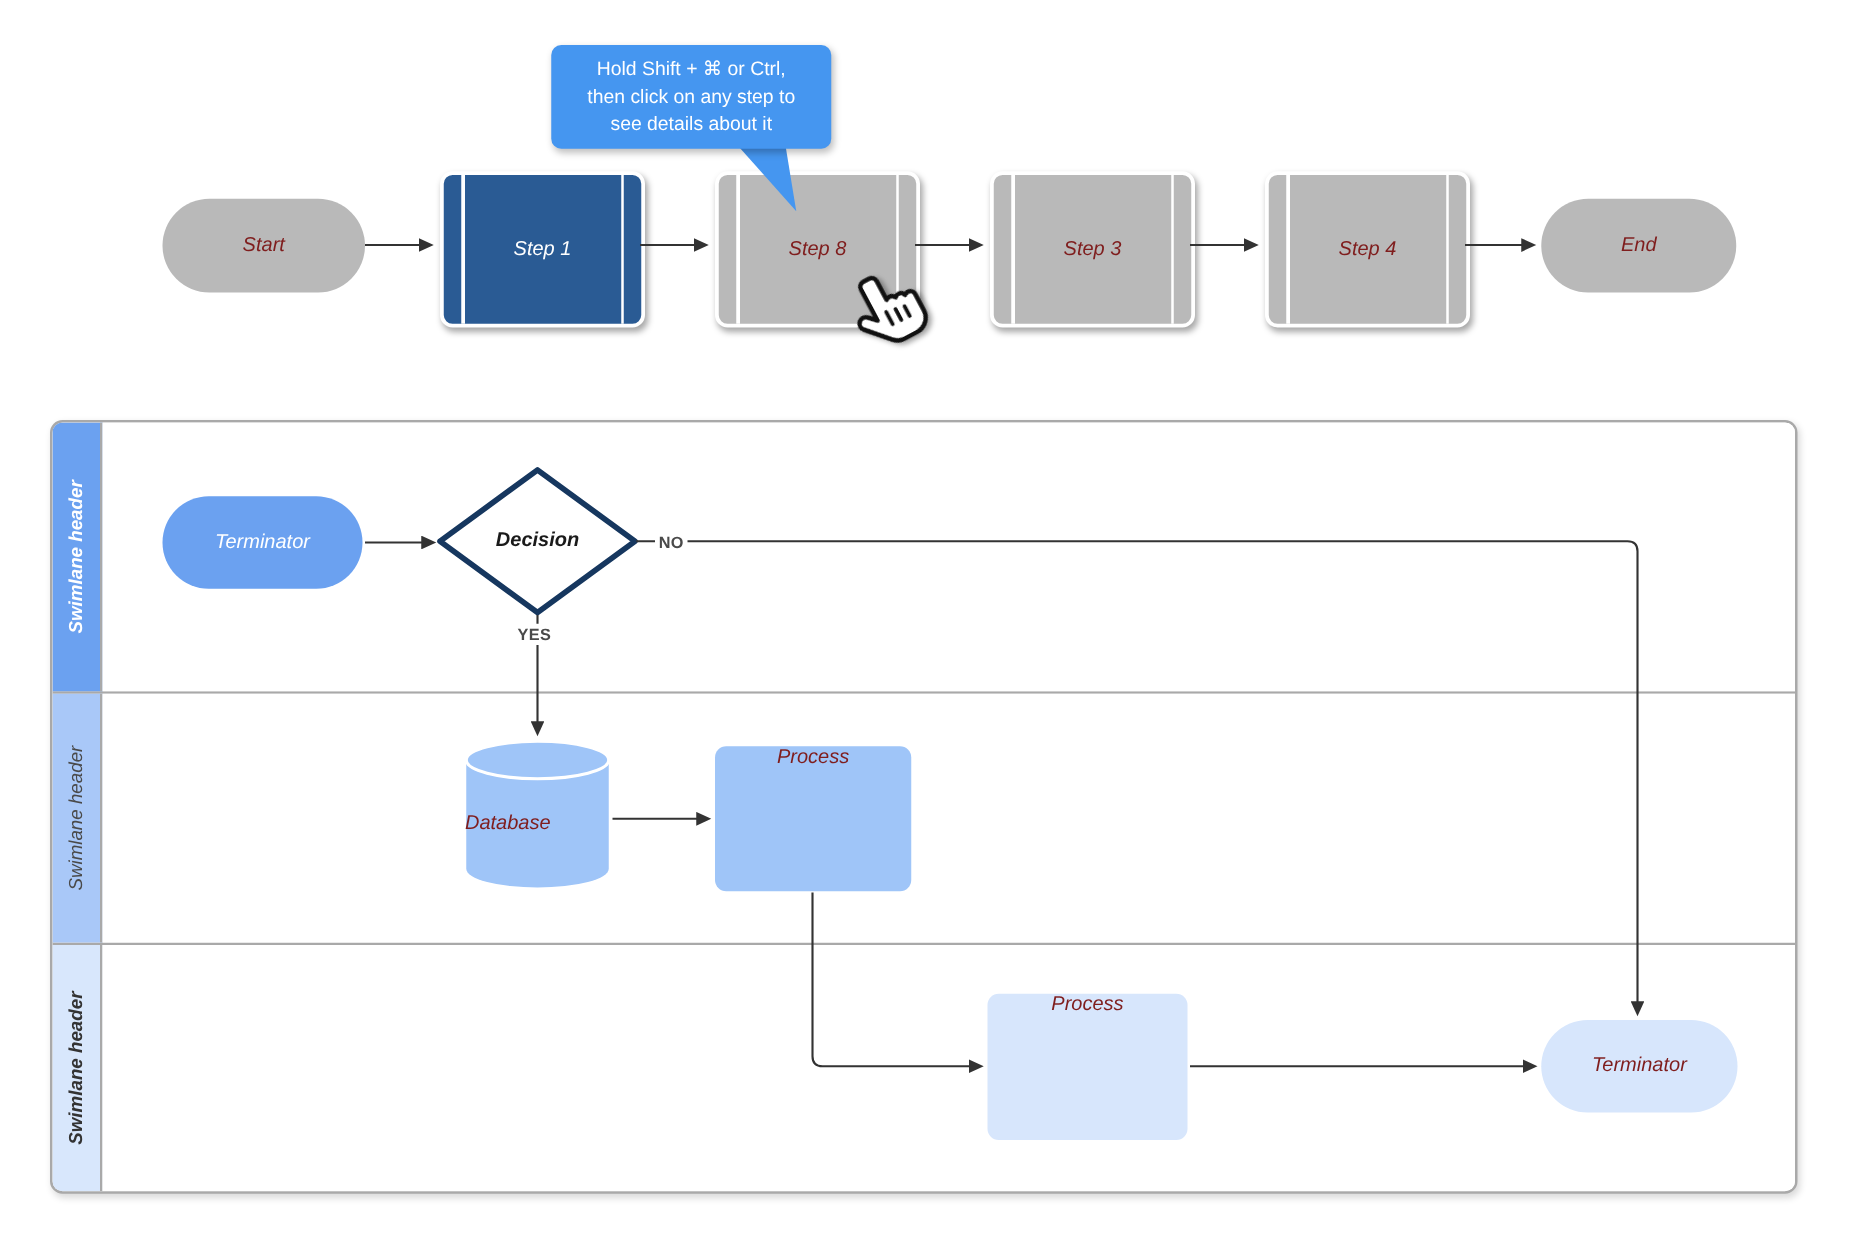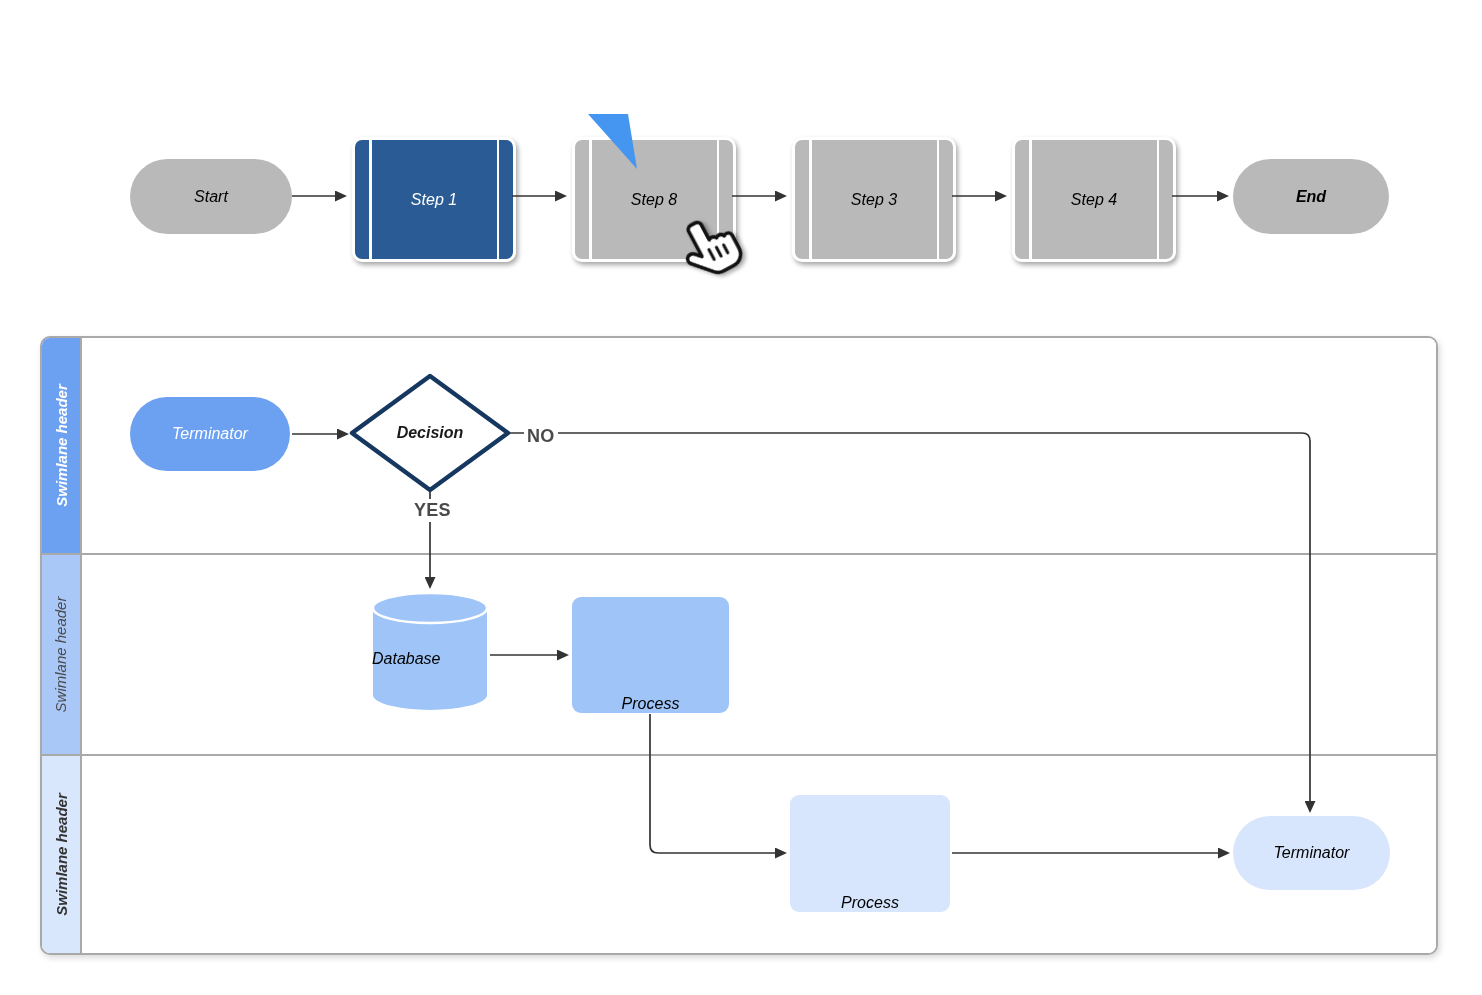--- a/index.html
+++ b/index.html
@@ -1,38 +1,38 @@
 <!DOCTYPE html>
 <html><head>
 <meta charset="utf-8">
 <style>
   html,body{margin:0;padding:0;background:#fff;}
   body{width:1482px;height:995px;overflow:hidden;font-family:"Liberation Sans",sans-serif;}
   .canvas{position:relative;width:1482px;height:995px;background:#ffffff;}
 
   
-  .node-label{font-style:italic;font-size:16px;color:#000000;}
+  .node-label{font-style:italic;font-size:16px;color:#7f1d1d;}
   .white-text{color:#ffffff;}
 
   
   .stadium{position:absolute;background:#b9b9b9;border-radius:40px;
            display:flex;align-items:center;justify-content:center;}
   .pp{position:absolute;background:#b9b9b9;border:3px solid #ffffff;border-radius:10px;
       box-shadow:2px 3px 5px rgba(0,0,0,.35);
       display:flex;align-items:center;justify-content:center;}
   .pp::before,.pp::after{content:"";position:absolute;top:0;bottom:0;width:2.5px;background:#ffffff;}
   .pp::before{left:14px;} .pp::after{right:14px;}
   .pp-blue{background:#2a5b94;}
 
   .n-start{left:130px;top:159px;width:162px;height:75px;}
   .n-step1{left:352px;top:137px;width:158px;height:119px;text-align:center;}
   .n-step2{left:572px;top:137px;width:158px;height:119px;}
   .n-step3{left:792px;top:137px;width:158px;height:119px;}
   .n-step4{left:1012px;top:137px;width:158px;height:119px;}
-  .n-end{left:1233px;top:159px;width:156px;height:75px;font-weight:bold;}
+  .n-end{left:1233px;top:159px;width:156px;height:75px;}
 
   
   .tooltip{position:absolute;left:441px;top:36px;width:224px;height:83px;z-index:6;
            background:#4596f0;border-radius:8px;box-shadow:2px 3px 6px rgba(0,0,0,.25);
            display:flex;flex-direction:column;align-items:center;justify-content:center;
            color:#ffffff;font-size:15.5px;line-height:1.42;text-align:center;}
   .tooltip-tail{position:absolute;left:578px;top:112px;z-index:5;}
 
   
   .cursor{position:absolute;left:678px;top:214px;width:66px;height:66px;z-index:7;
@@ -54,30 +54,30 @@
   .hdr-2{background:#a9c8f8;} .hdr-2 .vtext{color:#4a4a4a;font-weight:normal;}
   .hdr-3{background:#d8e7fc;} .hdr-3 .vtext{color:#333333;font-weight:bold;}
   .lane-body{flex:1;background:#ffffff;}
 
   
   .n-term1{left:130px;top:397px;width:160px;height:74px;background:#6ba1f0;z-index:2;}
   .decision{position:absolute;left:348px;top:372px;width:164px;height:122px;z-index:2;}
   .decision .node-label{position:absolute;inset:0;display:flex;align-items:center;justify-content:center;color:#1a1a1a;font-weight:bold;}
   .cylinder{position:absolute;left:372px;top:592px;width:116px;height:120px;z-index:2;}
   .cylinder .node-label{position:absolute;left:0;right:0;top:58px;text-align:left;}
-  .proc{position:absolute;border-radius:9px;display:flex;align-items:flex-end;justify-content:center;z-index:2;}
+  .proc{position:absolute;border-radius:9px;display:flex;align-items:flex-start;justify-content:center;z-index:2;}
   .n-proc2{left:572px;top:597px;width:157px;height:116px;background:#9fc5f8;}
   .n-proc3{left:790px;top:795px;width:160px;height:117px;background:#d7e6fc;}
   .n-term3{left:1233px;top:816px;width:157px;height:74px;background:#d7e6fc;z-index:2;}
   .shape-abs{z-index:2;}
 
   
   .connectors{position:absolute;left:0;top:0;z-index:3;pointer-events:none;}
   .edge-label{position:absolute;z-index:4;background:#ffffff;padding:1px 3px;
-              font-weight:bold;font-size:18px;color:#4a4a4a;letter-spacing:.3px;}
+              font-weight:bold;font-size:13px;color:#4a4a4a;letter-spacing:.3px;}
   .lbl-no{left:524px;top:425px;}
   .lbl-yes{left:411px;top:499px;}
 </style>
 </head>
 <body>
 
 <div class="canvas">
 
   <svg class="connectors" width="1482" height="995">
     <defs>
@@ -113,20 +113,25 @@
     <span class="node-label">Step 3</span>
   </div>
   <div class="pp n-step4">
     <span class="node-label">Step 4</span>
   </div>
 
   <div class="stadium n-end">
     <span class="node-label">End</span>
   </div>
 
+  <div class="tooltip">
+    <div>Hold Shift + ⌘ or Ctrl,</div>
+    <div>then click on any step to</div>
+    <div>see details about it</div>
+  </div>
   <svg class="tooltip-tail" width="70" height="62">
     <polygon points="10,2 50,2 59,57" fill="#4596f0"></polygon>
   </svg>
 
   <svg class="cursor" viewBox="0 0 24 24">
     <path d="M9.2 1.6c-.95 0-1.7.75-1.7 1.7v10.2l-2.1-2.1c-.72-.72-1.88-.72-2.6 0-.72.72-.72 1.88 0 2.6l5.9 6.4c.85.92 2.05 1.45 3.3 1.45h4.1c2.6 0 4.7-2.1 4.7-4.7v-5.3c0-.9-.73-1.6-1.6-1.6-.42 0-.8.16-1.1.42-.2-.68-.83-1.18-1.58-1.18-.47 0-.9.2-1.2.5-.27-.6-.87-1-1.55-1-.42 0-.8.15-1.1.4V3.3c0-.95-.77-1.7-1.67-1.7z" fill="#ffffff" stroke="#111111" stroke-width="1.3" stroke-linejoin="round"></path>
     <path d="M10.9 12.5v4 M13.7 13v3.6 M16.4 13.5v3.2" stroke="#111111" stroke-width="1.1" fill="none" stroke-linecap="round"></path>
   </svg>
 
   <div class="swim">

